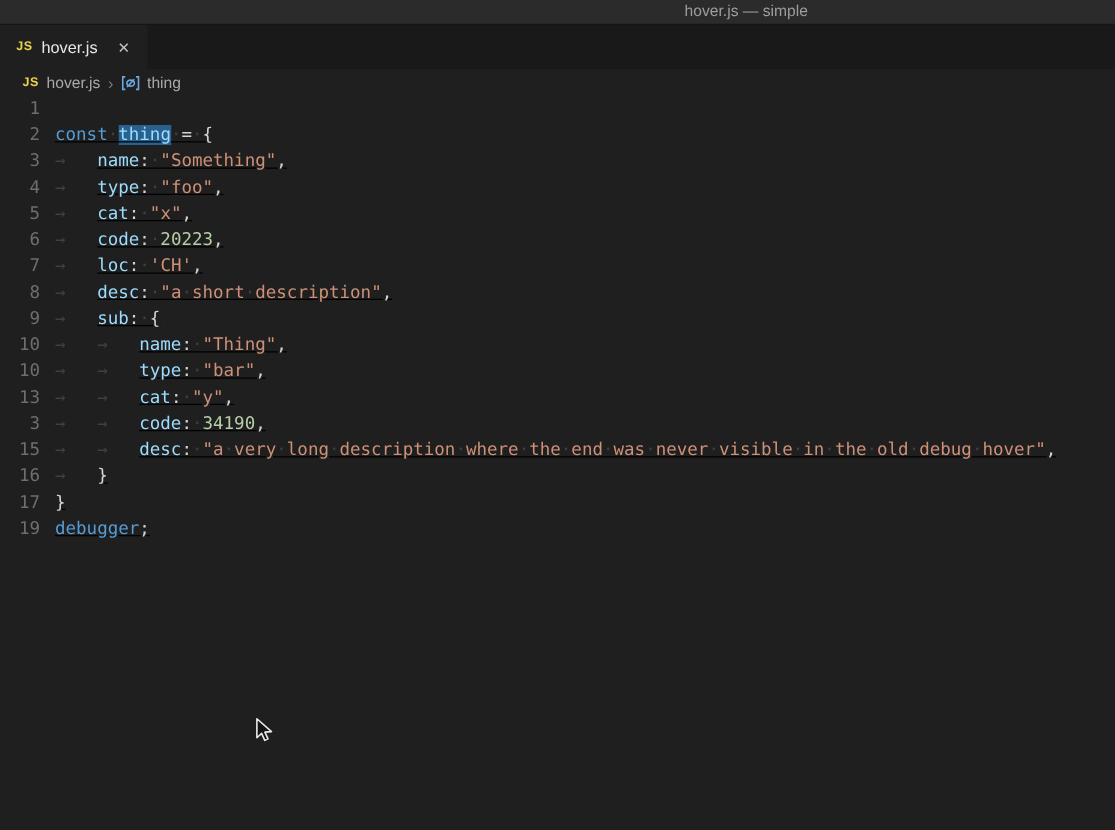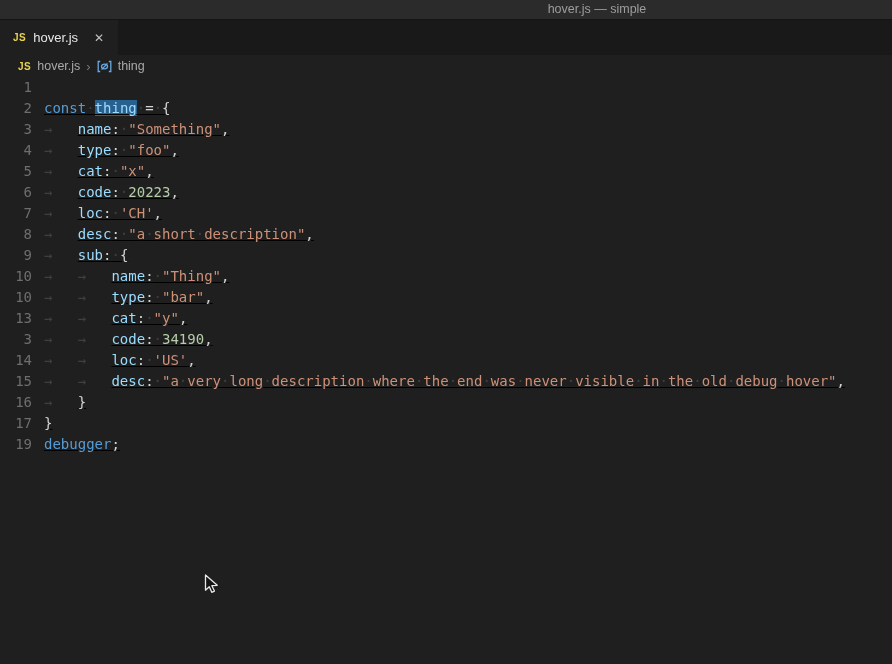--- a/index.html
+++ b/index.html
@@ -158,21 +158,20 @@
         <div class="code-line"><span class="line-num">4</span><span class="line-code"><span class="tk-tab">→</span><span class="tk-prop">type</span><span class="tk-punct">:</span><span class="tk-ws">·</span><span class="tk-str">"foo"</span><span class="tk-punct">,</span></span></div>
         <div class="code-line"><span class="line-num">5</span><span class="line-code"><span class="tk-tab">→</span><span class="tk-prop">cat</span><span class="tk-punct">:</span><span class="tk-ws">·</span><span class="tk-str">"x"</span><span class="tk-punct">,</span></span></div>
         <div class="code-line"><span class="line-num">6</span><span class="line-code"><span class="tk-tab">→</span><span class="tk-prop">code</span><span class="tk-punct">:</span><span class="tk-ws">·</span><span class="tk-num">20223</span><span class="tk-punct">,</span></span></div>
         <div class="code-line"><span class="line-num">7</span><span class="line-code"><span class="tk-tab">→</span><span class="tk-prop">loc</span><span class="tk-punct">:</span><span class="tk-ws">·</span><span class="tk-str">'CH'</span><span class="tk-punct">,</span></span></div>
         <div class="code-line"><span class="line-num">8</span><span class="line-code"><span class="tk-tab">→</span><span class="tk-prop">desc</span><span class="tk-punct">:</span><span class="tk-ws">·</span><span class="tk-str">"a</span><span class="tk-ws">·</span><span class="tk-str">short</span><span class="tk-ws">·</span><span class="tk-str">description"</span><span class="tk-punct">,</span></span></div>
         <div class="code-line"><span class="line-num">9</span><span class="line-code"><span class="tk-tab">→</span><span class="tk-prop">sub</span><span class="tk-punct">:</span><span class="tk-ws">·</span><span class="tk-punct">{</span></span></div>
         <div class="code-line"><span class="line-num">10</span><span class="line-code"><span class="tk-tab">→</span><span class="tk-tab">→</span><span class="tk-prop">name</span><span class="tk-punct">:</span><span class="tk-ws">·</span><span class="tk-str">"Thing"</span><span class="tk-punct">,</span></span></div>
         <div class="code-line"><span class="line-num">10</span><span class="line-code"><span class="tk-tab">→</span><span class="tk-tab">→</span><span class="tk-prop">type</span><span class="tk-punct">:</span><span class="tk-ws">·</span><span class="tk-str">"bar"</span><span class="tk-punct">,</span></span></div>
         <div class="code-line"><span class="line-num">13</span><span class="line-code"><span class="tk-tab">→</span><span class="tk-tab">→</span><span class="tk-prop">cat</span><span class="tk-punct">:</span><span class="tk-ws">·</span><span class="tk-str">"y"</span><span class="tk-punct">,</span></span></div>
         <div class="code-line"><span class="line-num">3</span><span class="line-code"><span class="tk-tab">→</span><span class="tk-tab">→</span><span class="tk-prop">code</span><span class="tk-punct">:</span><span class="tk-ws">·</span><span class="tk-num">34190</span><span class="tk-punct">,</span></span></div>
-        <div class="code-line"><span class="line-num">14</span><span class="line-code"><span class="tk-tab">→</span><span class="tk-tab">→</span><span class="tk-prop">loc</span><span class="tk-punct">:</span><span class="tk-ws">·</span><span class="tk-str">'US'</span><span class="tk-punct">,</span></span></div>
         <div class="code-line"><span class="line-num">15</span><span class="line-code"><span class="tk-tab">→</span><span class="tk-tab">→</span><span class="tk-prop">desc</span><span class="tk-punct">:</span><span class="tk-ws">·</span><span class="tk-str">"a</span><span class="tk-ws">·</span><span class="tk-str">very</span><span class="tk-ws">·</span><span class="tk-str">long</span><span class="tk-ws">·</span><span class="tk-str">description</span><span class="tk-ws">·</span><span class="tk-str">where</span><span class="tk-ws">·</span><span class="tk-str">the</span><span class="tk-ws">·</span><span class="tk-str">end</span><span class="tk-ws">·</span><span class="tk-str">was</span><span class="tk-ws">·</span><span class="tk-str">never</span><span class="tk-ws">·</span><span class="tk-str">visible</span><span class="tk-ws">·</span><span class="tk-str">in</span><span class="tk-ws">·</span><span class="tk-str">the</span><span class="tk-ws">·</span><span class="tk-str">old</span><span class="tk-ws">·</span><span class="tk-str">debug</span><span class="tk-ws">·</span><span class="tk-str">hover"</span><span class="tk-punct">,</span></span></div>
         <div class="code-line"><span class="line-num">16</span><span class="line-code"><span class="tk-tab">→</span><span class="tk-punct">}</span></span></div>
         <div class="code-line"><span class="line-num">17</span><span class="line-code"><span class="tk-punct">}</span></span></div>
         <div class="code-line"><span class="line-num">19</span><span class="line-code"><span class="tk-keyword">debugger</span><span class="tk-punct">;</span></span></div>
       </div>
   </div>
 
   <div class="mouse-cursor">
     <svg width="16" height="22" viewBox="0 0 16 22">
       <path d="M1.5 1 L1.5 16.2 L5.3 12.7 L7.8 18.3 L10.4 17.1 L7.9 11.7 L13.2 11.3 Z" fill="#141414" stroke="#e8e8e8" stroke-width="1.3" stroke-linejoin="round"></path>

